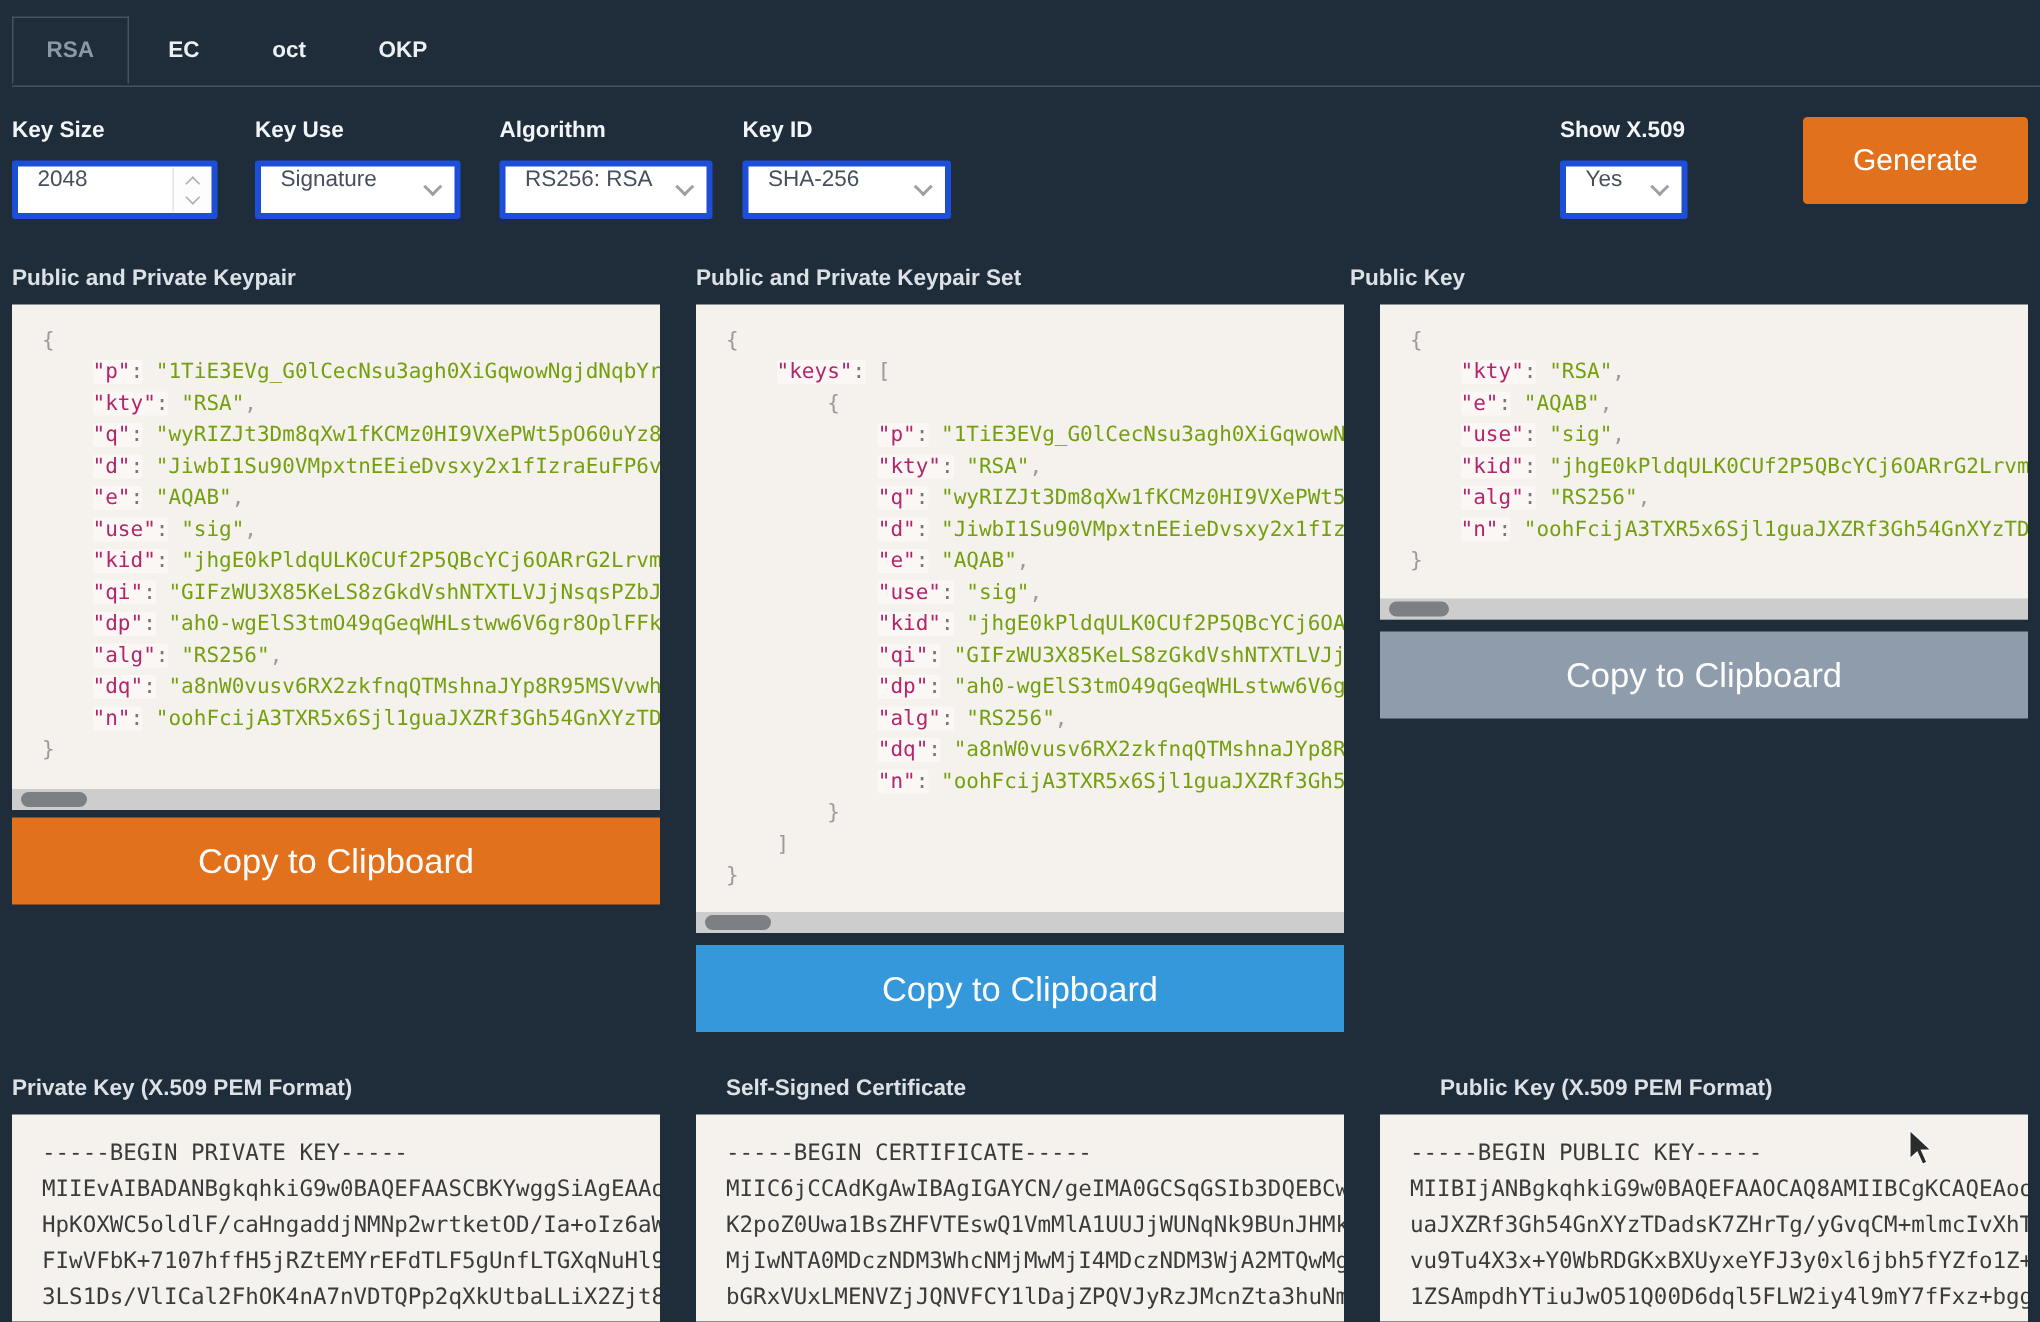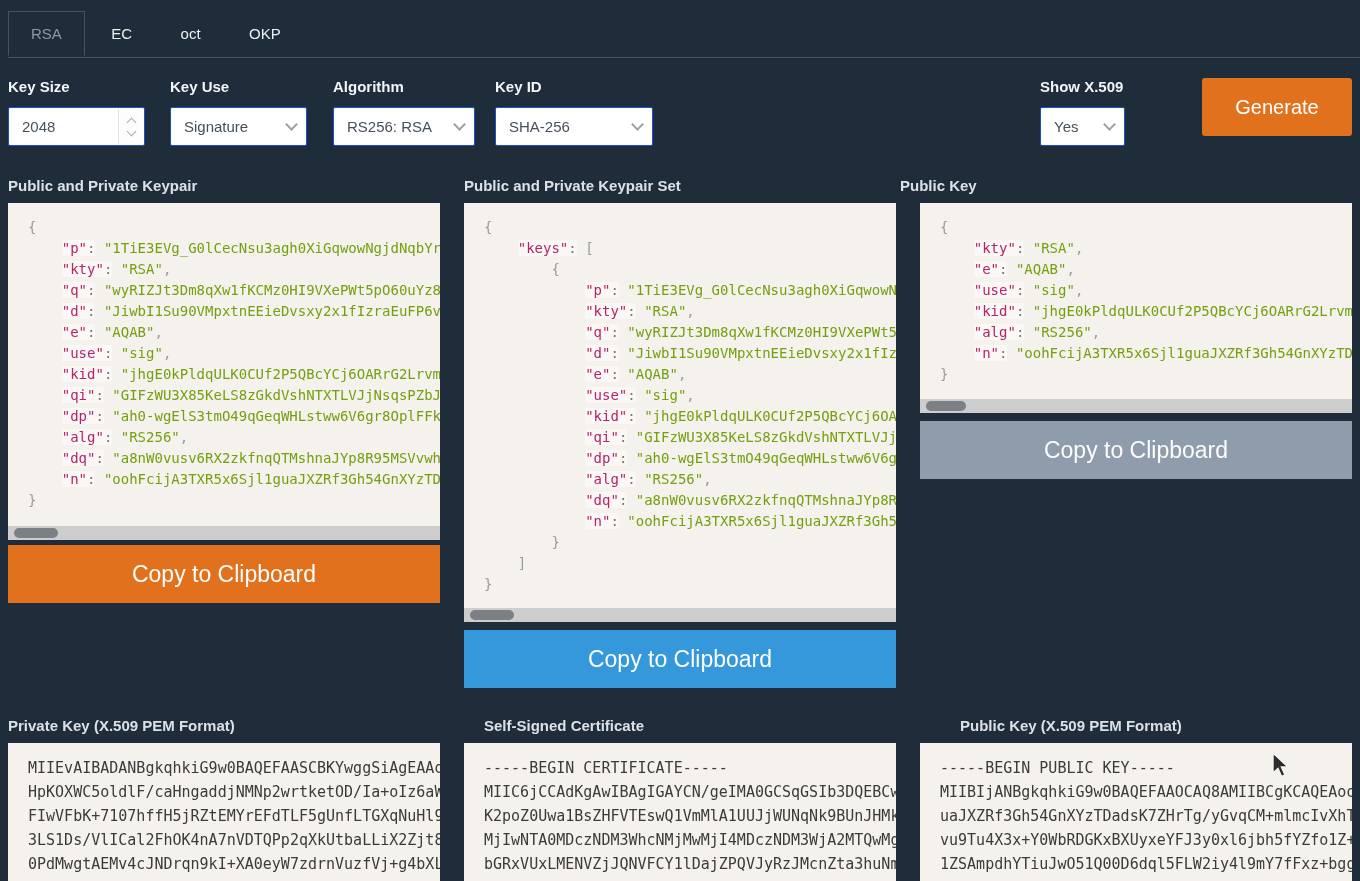--- a/index.html
+++ b/index.html
@@ -5,33 +5,33 @@
   * { margin:0; padding:0; box-sizing:border-box; }
   html,body { width:1360px; height:881px; overflow:hidden; }
   body {
     position:relative;
     background:#1f2c39;
     font-family:"Liberation Sans", sans-serif;
   }
 
   
   .tabbar { position:absolute; top:10px; left:8px; right:0; height:48px;
-            border-bottom:1px solid #46525f; }
+            border-bottom:1px solid #46525f;font-weight:bold; }
   .tab { display:inline-block; padding:13px 22px; font-size:15px; color:#edf0f3;
          cursor:pointer; position:relative; top:1px; }
   .tab.active { color:#8d98a4; background:#1f2c39;
                 border:1px solid #46525f; border-bottom:1px solid #1f2c39; }
 
   
   .field { position:absolute; top:78px; }
   .field .flabel { display:block; font-weight:700; font-size:15px; color:#f2f5f7;
                    margin-bottom:12px; }
-  .control { position:relative; height:39px; background:#ffffff; border:1px solid #1d4ed8;
+  .control { position:relative; height:39px; background:#ffffff; border:4px solid #1d4ed8;
              border-radius:2px; font-size:15px; color:#45505c;
-             display:flex; align-items:center; padding:0 26px 0 13px;
+             display:flex; align-items:flex-start; padding:0 26px 0 13px;
              white-space:nowrap; overflow:hidden; cursor:pointer; }
   .chev { position:absolute; right:10px; top:50%; width:9px; height:9px; margin-top:-7px;
           border-right:2px solid #9aa0a6; border-bottom:2px solid #9aa0a6;
           transform:rotate(45deg); }
   .stepper { position:absolute; top:1px; right:1px; bottom:1px; width:25px;
              border-left:1px solid #e2e2e2; background:#fdfdfd;
              display:flex; flex-direction:column; align-items:center; justify-content:center; }
   .st-up, .st-dn { width:7px; height:7px; border-right:1.5px solid #a8adb3; border-bottom:1.5px solid #a8adb3; }
   .st-up { transform:rotate(-135deg); margin-bottom:2px; }
   .st-dn { transform:rotate(45deg); }
@@ -100,21 +100,21 @@
 <div class="field" style="left:333px;">
   <span class="flabel">Algorithm</span>
   <div class="control" style="width:142px;">
     <span>RS256: RSA</span>
     <span class="chev" style="background:#fff;"></span>
   </div>
 </div>
 
 <div class="field" style="left:495px;">
   <span class="flabel">Key ID</span>
-  <div class="control" style="width:158px;">
+  <div class="control" style="width:139px;">
     <span>SHA-256</span>
     <span class="chev"></span>
   </div>
 </div>
 
 <div class="field" style="left:1040px;">
   <span class="flabel">Show X.509</span>
   <div class="control" style="width:85px; padding-right:22px;">
     <span>Yes</span>
     <span class="chev"></span>
@@ -189,20 +189,21 @@
     </div>
   <div class="hscroll">
     <div class="hthumb" style="left:6px; width:40px;"></div>
   </div>
 </div>
 <button class="copy-btn copy-slate" style="left:920px; top:421px;">Copy to Clipboard</button>
 
 <div class="sec-title" style="left:8px; top:717px;">Private Key (X.509 PEM Format)</div>
 <div class="pembox" style="left:8px; top:743px;">
   <div class="pempad">
+      <div class="pl">-----BEGIN PRIVATE KEY-----</div>
       <div class="pl">MIIEvAIBADANBgkqhkiG9w0BAQEFAASCBKYwggSiAgEAAoIBAQ</div>
       <div class="pl">HpKOXWC5oldlF/caHngaddjNMNp2wrtketOD/Ia+oIz6aWZwi9</div>
       <div class="pl">FIwVFbK+7107hffH5jRZtEMYrEFdTLF5gUnfLTGXqNuHl9hl+j</div>
       <div class="pl">3LS1Ds/VlICal2FhOK4nA7nVDTQPp2qXkUtbaLLiX2Zjt8XHP5</div>
       <div class="pl">0PdMwgtAEMv4cJNDrqn9kI+XA0eyW7zdrnVuzfVj+g4bXLJPLI</div>
     </div>
 </div>
 
 <div class="sec-title" style="left:464px; top:717px;margin-left:20px;">Self-Signed Certificate</div>
 <div class="pembox" style="left:464px; top:743px;">

